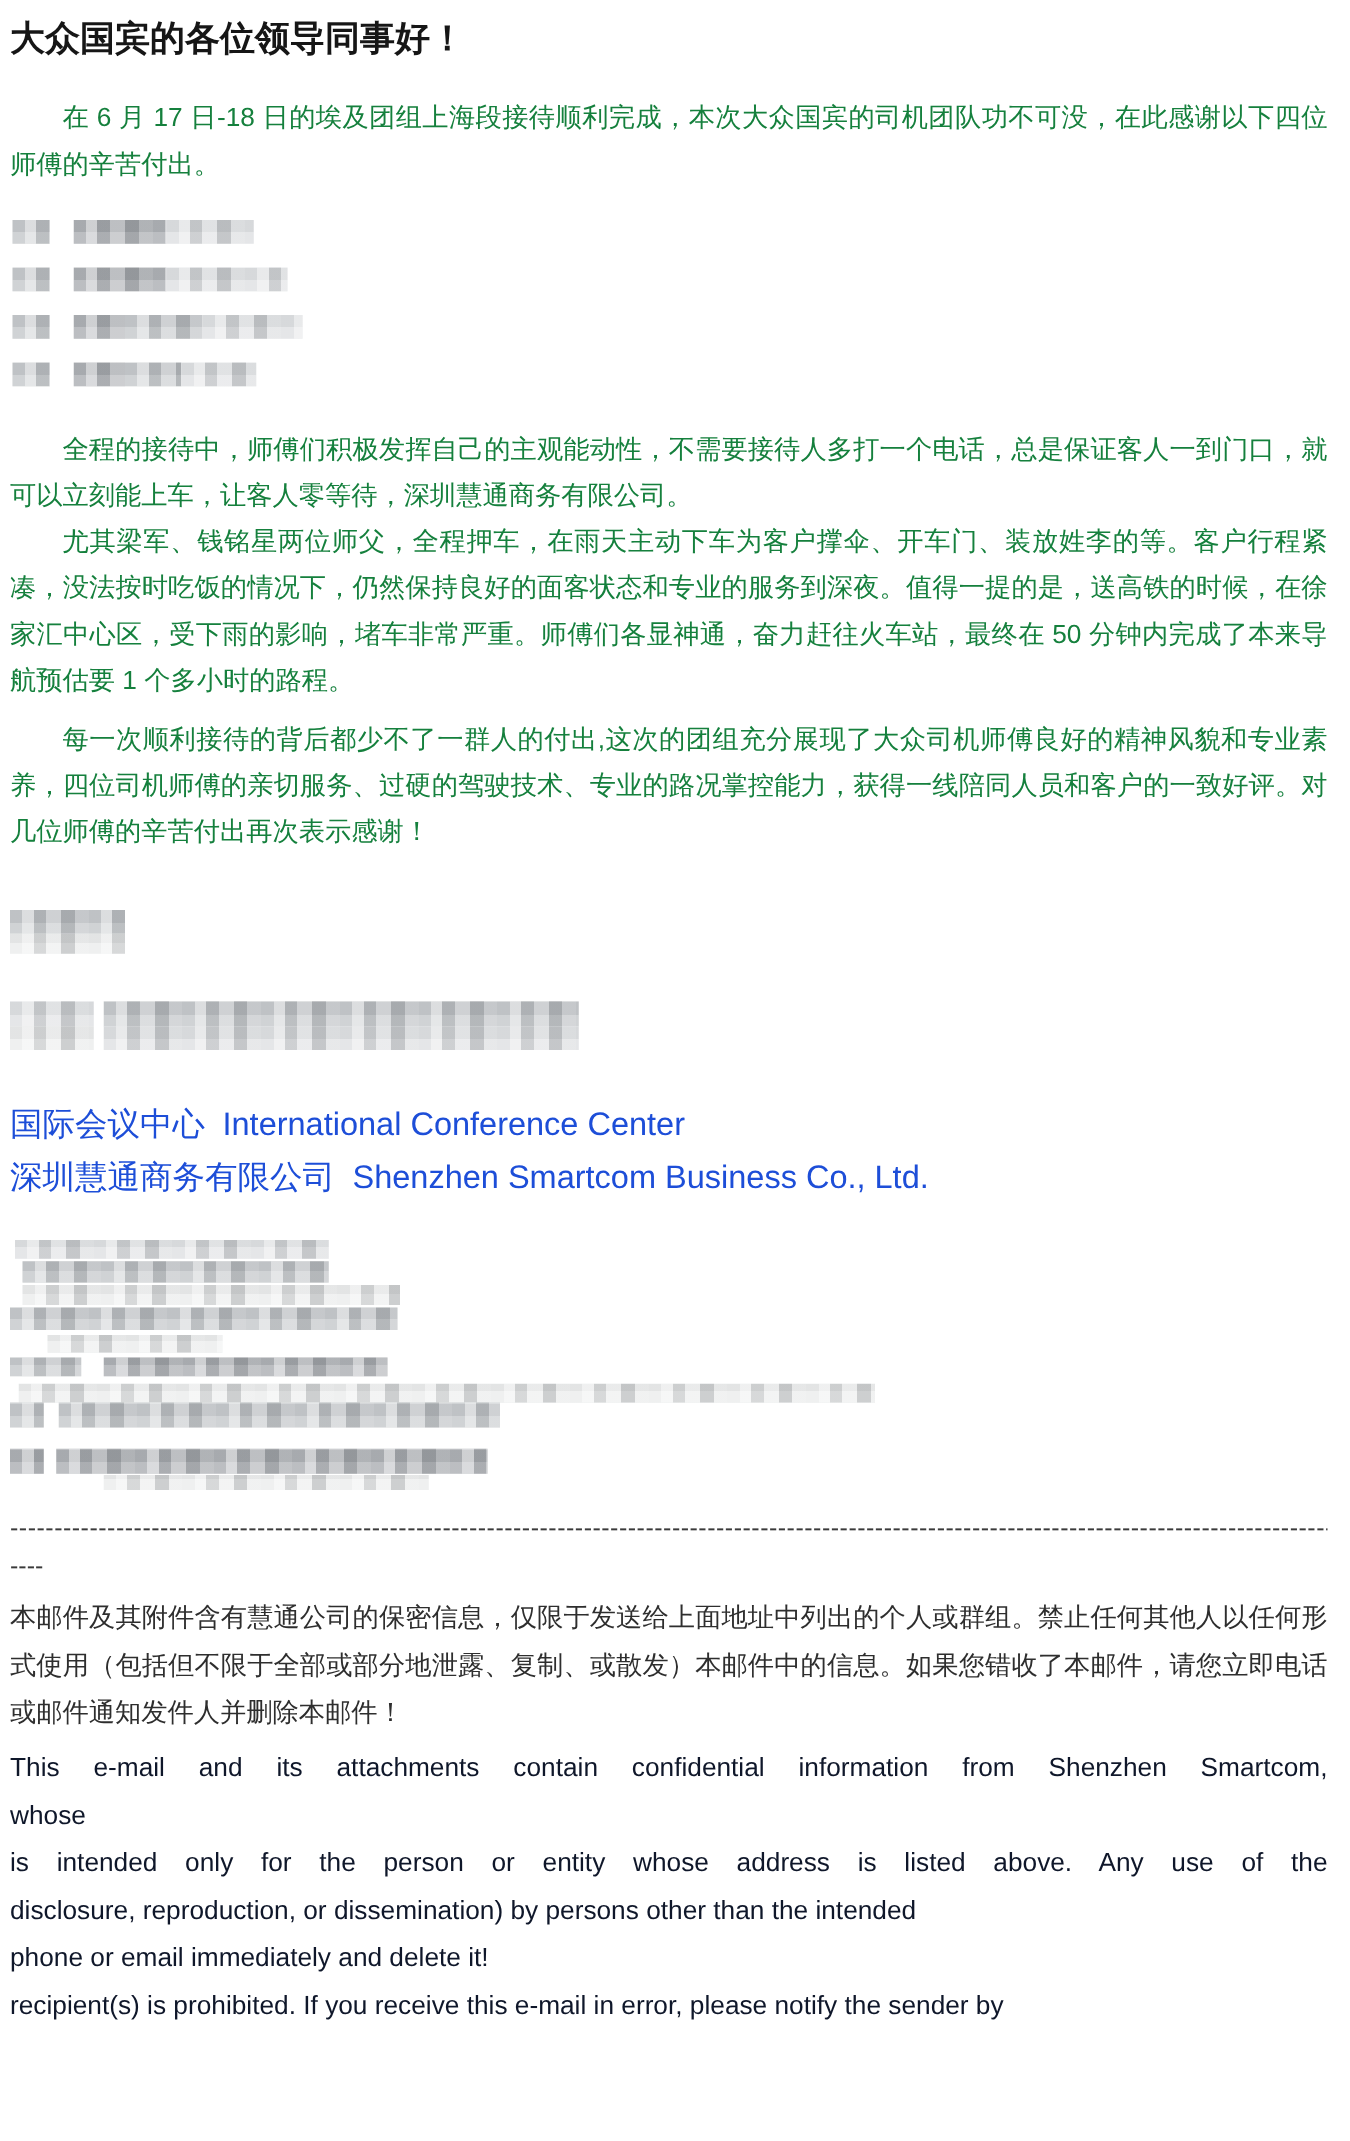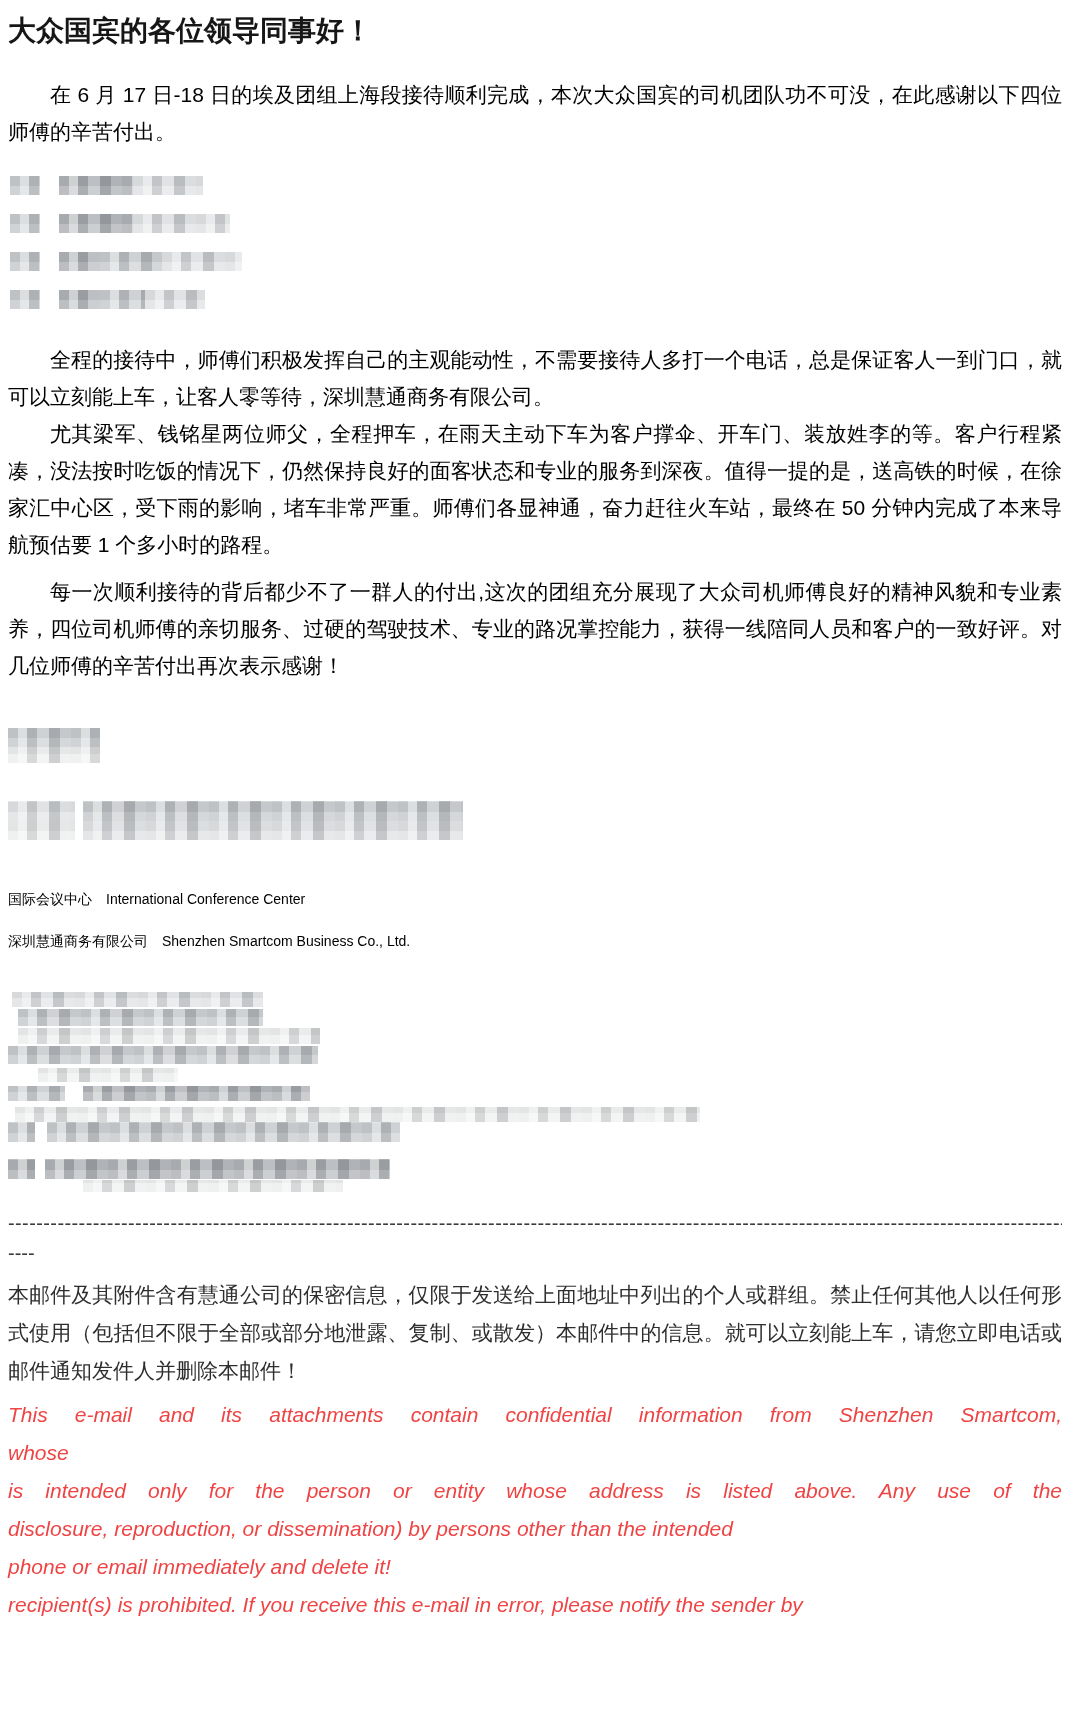--- a/index.html
+++ b/index.html
@@ -8,21 +8,21 @@
     font-family:"Liberation Sans","DejaVu Sans",sans-serif;
     color:#2b2b2b;
     box-sizing:border-box;
     padding:8px 18px 40px 8px;
   }
   .title{
     font-size:28px;font-weight:700;color:#161616;
     line-height:30px;margin:8px 0 0 0;
   }
   .para{
-    font-size:21px;line-height:37px;color:#000000;
+    font-size:21px;line-height:37px;color:#15803d;
     text-align:justify;text-indent:2em;margin:0;
   }
   .para.p1{margin-top:30px;}
   .para.p2{margin-top:32px;}
   .para.p4{margin-top:10px;}
 
   
   .mz{
     display:inline-block;vertical-align:top;
     background-color:#c6c9cc;
@@ -41,34 +41,34 @@
   .mz-dark{background-color:#adb0b4;}
   .mz-mid{background-color:#c6c9cc;}
   .mz-light{background-color:#dfe1e3;}
   .mz-faint{background-color:#eceded;}
   .rrow{display:flex;align-items:flex-start;}
 
   .names-group{margin-top:26px;}
   .names-group .rrow{height:19px;margin-bottom:19px;}
   .names-group .rrow:last-child{margin-bottom:0;}
 
-  .sig{font-size:14px;line-height:42px;color:#000000;margin-top:38px;}
+  .sig{font-size:26px;line-height:42px;color:#1d4ed8;margin-top:38px;}
   .sig .en{margin-left:14px;}
 
   .sep1{
     font-size:20px;line-height:30px;color:#3a3a3a;
     white-space:nowrap;overflow:hidden;margin-top:16px;letter-spacing:0.4px;
   }
   .sep2{font-size:20px;line-height:30px;color:#3a3a3a;}
 
   .disc-zh{
     font-size:21px;line-height:38px;color:#2e2e2e;
     text-align:justify;margin:8px 0 0 0;
   }
-  .disc-en{font-size:21px;line-height:38px;color:#ef4444;margin-top:6px;font-style:italic;}
+  .disc-en{font-size:21px;line-height:38px;color:#0f172a;margin-top:6px;}
   .disc-en .line{white-space:normal;}
   .disc-en .just{text-align:justify;text-align-last:justify;}
 </style>
 </head>
 <body>
 
 <div>
 
   <h1 class="title">大众国宾的各位领导同事好！</h1>
 
@@ -164,21 +164,21 @@
       <span class="mz mz-dark" style="width:345px;height:20px;margin-left:10px;"></span>
     </div>
     <div class="rrow">
         <span class="mz mz-faint" style="width:260px;height:12px;margin-left:75px;"></span>
       </div>
   </div>
 
   <div class="sep1">----------------------------------------------------------------------------------------------------------------------------------------------------------------------------</div>
   <div class="sep2">----</div>
 
-  <p class="disc-zh">本邮件及其附件含有慧通公司的保密信息，仅限于发送给上面地址中列出的个人或群组。禁止任何其他人以任何形式使用（包括但不限于全部或部分地泄露、复制、或散发）本邮件中的信息。就可以立刻能上车，请您立即电话或邮件通知发件人并删除本邮件！</p>
+  <p class="disc-zh">本邮件及其附件含有慧通公司的保密信息，仅限于发送给上面地址中列出的个人或群组。禁止任何其他人以任何形式使用（包括但不限于全部或部分地泄露、复制、或散发）本邮件中的信息。如果您错收了本邮件，请您立即电话或邮件通知发件人并删除本邮件！</p>
 
   <div class="disc-en">
     <div class="line just">This e-mail and its attachments contain confidential information from Shenzhen Smartcom,</div>
     <div class="line">whose</div>
     <div class="line just">is intended only for the person or entity whose address is listed above. Any use of the</div>
     <div class="line">disclosure, reproduction, or dissemination) by persons other than the intended</div>
     <div class="line">phone or email immediately and delete it!</div>
     <div class="line">recipient(s) is prohibited. If you receive this e-mail in error, please notify the sender by</div>
   </div>
 

